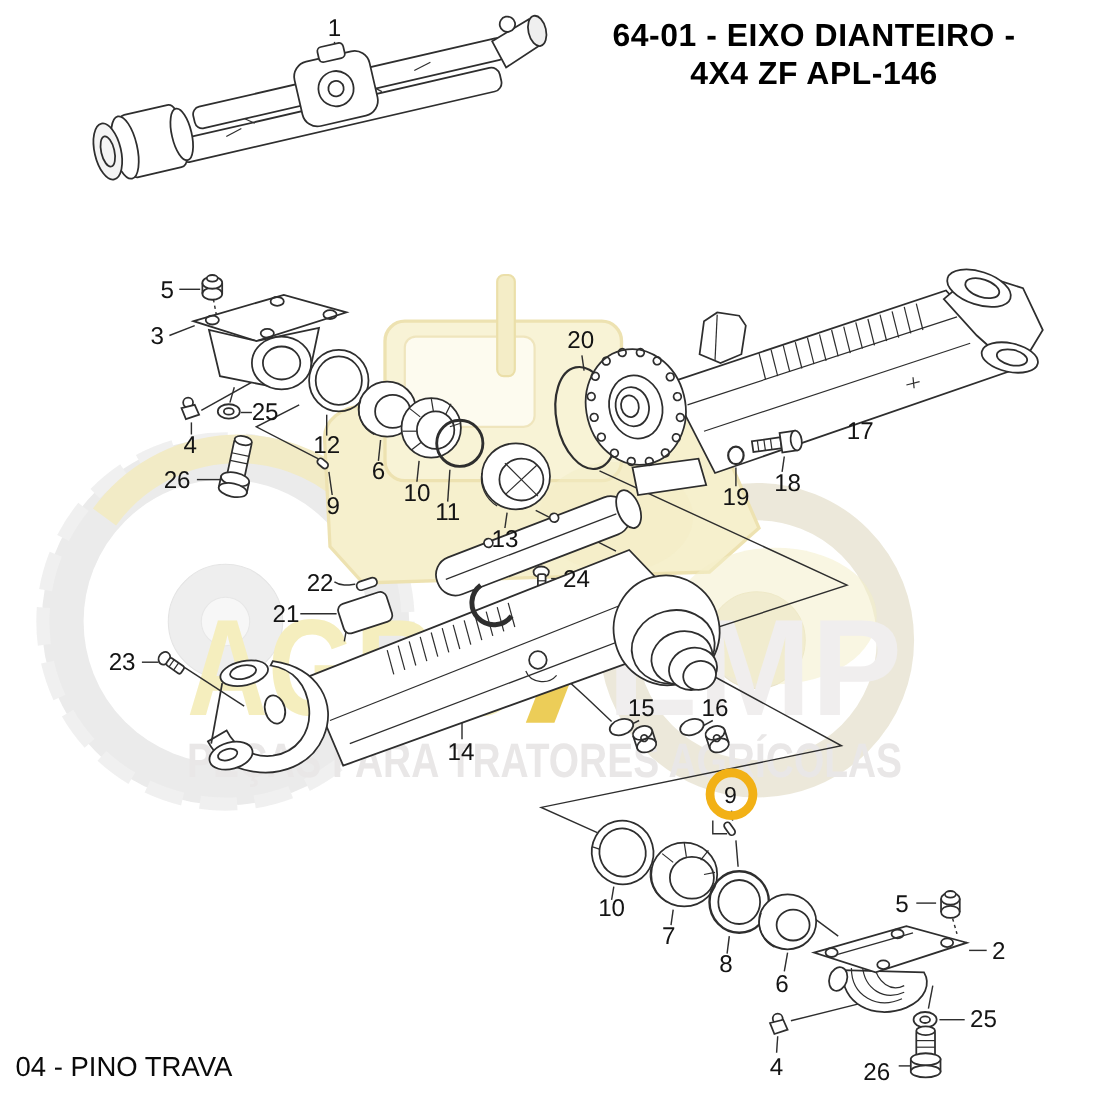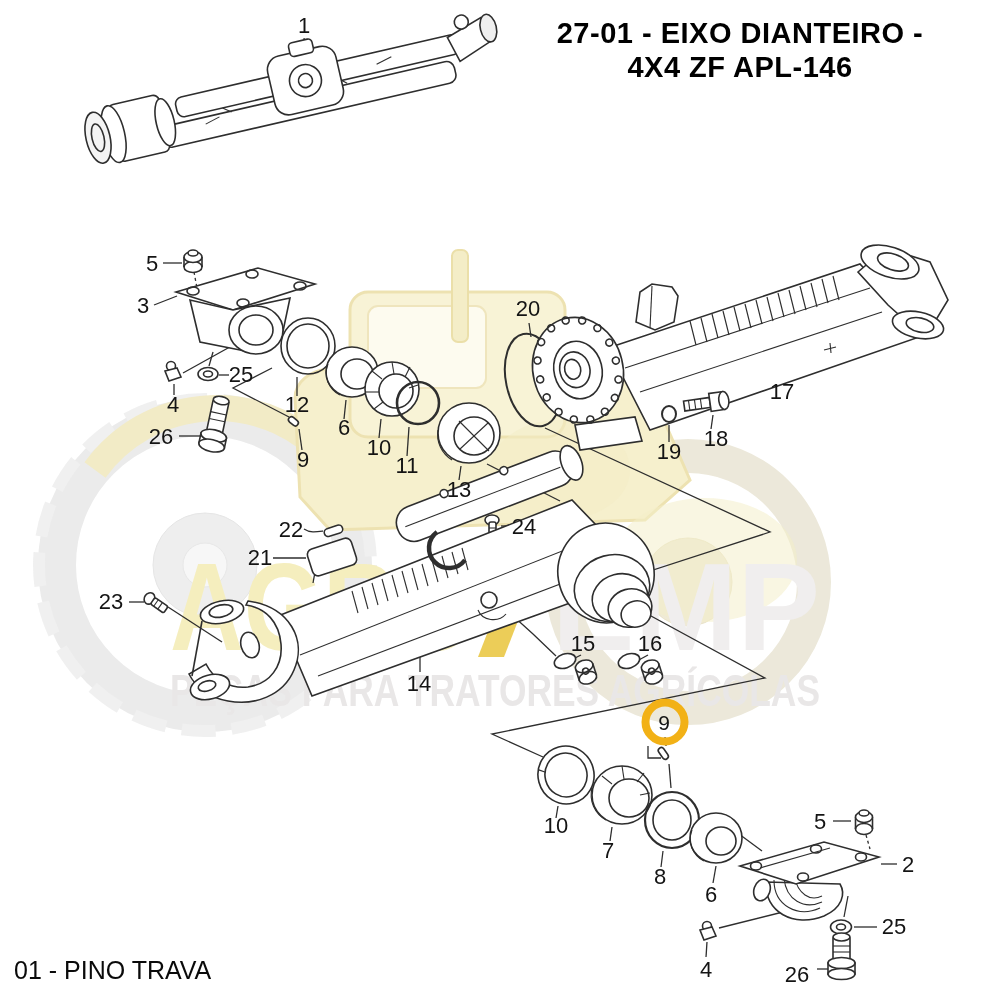--- a/index.html
+++ b/index.html
@@ -468,18 +468,18 @@
     <text class="lbl" x="706" y="977">4</text>
   </g>
 
   <g>
     <circle cx="665" cy="722" r="19.5" fill="none" stroke="#F2B116" stroke-width="8"></circle>
     <text class="lbl-hl" x="664" y="730">9</text>
   </g>
 </svg>
 
   <div class="title">
-    <div>27-01 - EIXO DIANTEIRO -</div>
+    <div>64-01 - EIXO DIANTEIRO -</div>
     <div>4X4 ZF APL-146</div>
   </div>
 
-  <div class="caption">01 - PINO TRAVA</div>
+  <div class="caption">04 - PINO TRAVA</div>
 </div>
 
 </body></html>

